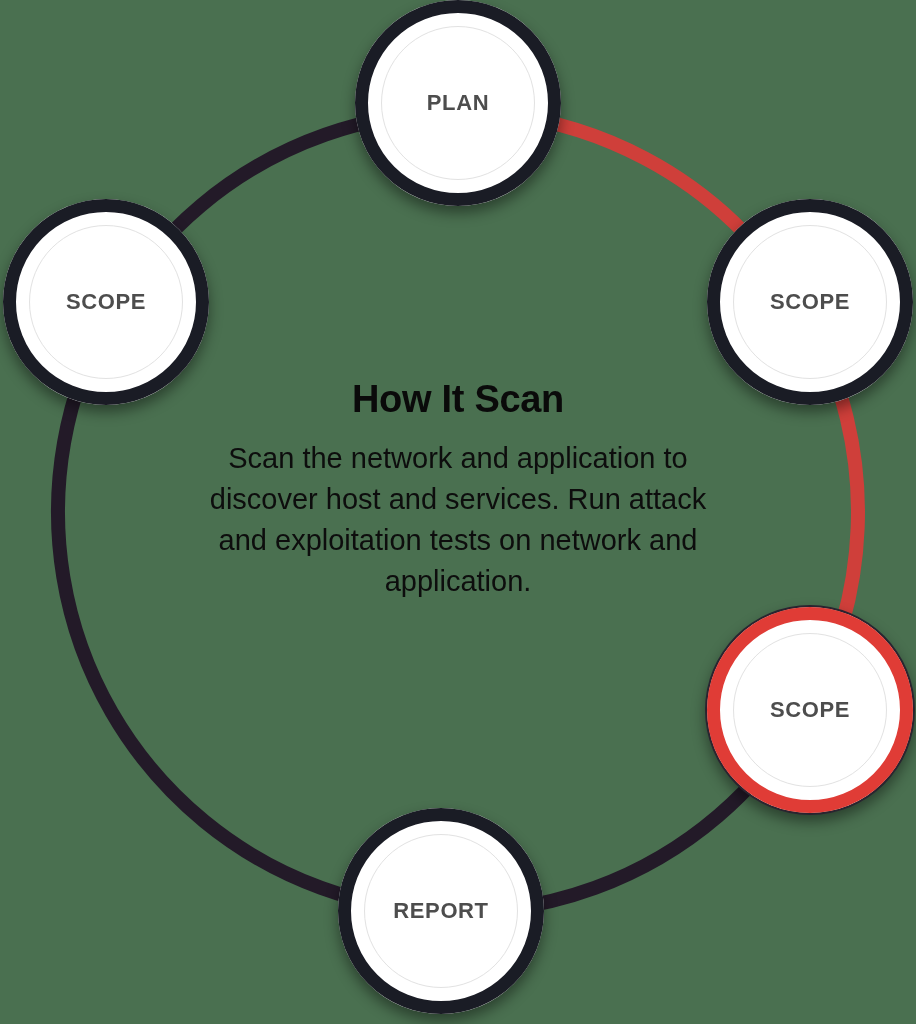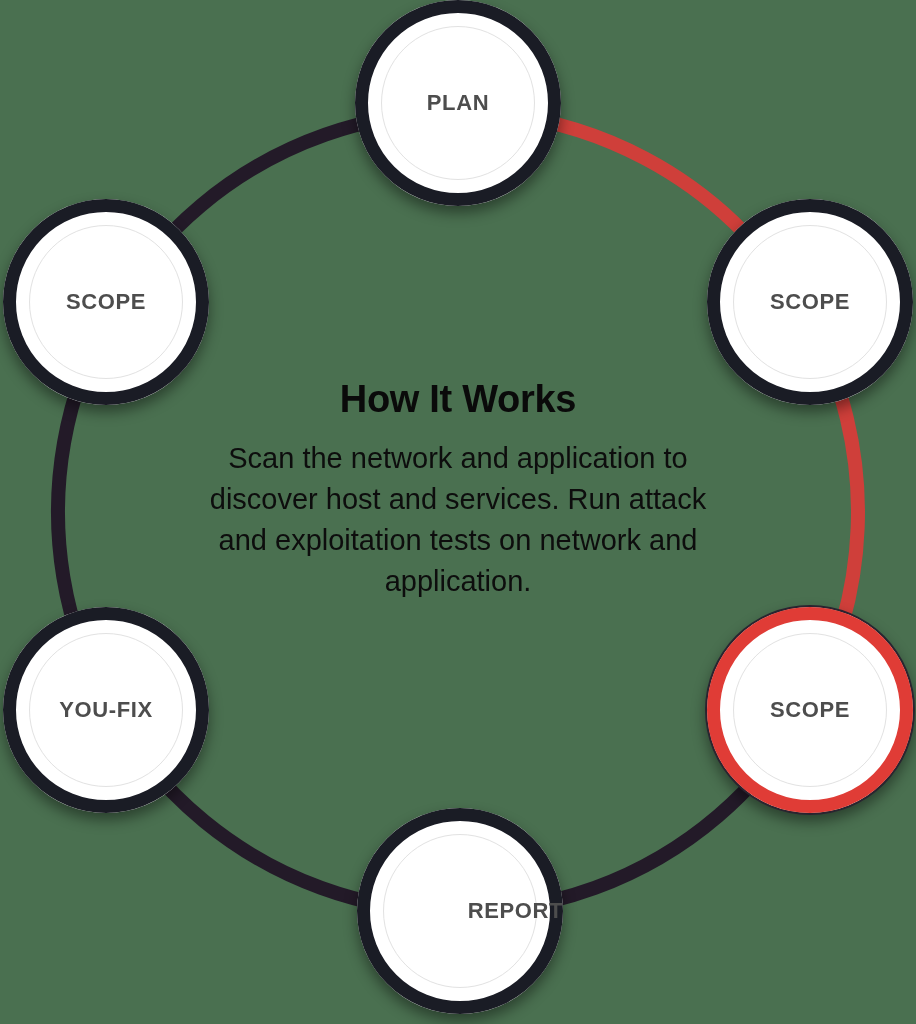--- a/index.html
+++ b/index.html
@@ -73,21 +73,21 @@
     letter-spacing: 0.6px;
     color: #4d4d4d;
     font-family: "Liberation Sans", sans-serif;
     white-space: nowrap;
   }
 
   
   #node-plan    { left: 355px; top:   0px; }
   #node-scope   { left: 707px; top: 199px; }
   #node-test    { left: 707px; top: 607px; }
-  #node-report  { left: 357px; top: 808px; justify-content: flex-end; }
+  #node-report  { left: 338px; top: 808px; }
   #node-youfix  { left:   3px; top: 607px; }
   #node-retest  { left:   3px; top: 199px; }
 
   
   #center-content {
     position: absolute;
     left: 178px;
     top: 380px;
     width: 560px;
     text-align: center;
@@ -140,30 +140,25 @@
     <span class="inner-circle"></span>
     <span class="label">SCOPE</span>
   </div>
 
   <div class="node" id="node-report">
     <span class="ring"></span>
     <span class="inner-circle"></span>
     <span class="label">REPORT</span>
   </div>
 
-  <div class="node" id="node-youfix">
-    <span class="ring"></span>
-    <span class="inner-circle"></span>
-    <span class="label">YOU-FIX</span>
-  </div>
 
   <div class="node" id="node-retest">
     <span class="ring"></span>
     <span class="inner-circle"></span>
     <span class="label">SCOPE</span>
   </div>
 
   <div id="center-content">
-    <h1 id="center-title">How It Works</h1>
+    <h1 id="center-title">How It Scan</h1>
     <p id="center-body">Scan the network and application to discover host and services. Run attack and exploitation tests on network and application.</p>
   </div>
 
 </div>
 
 </body></html>

